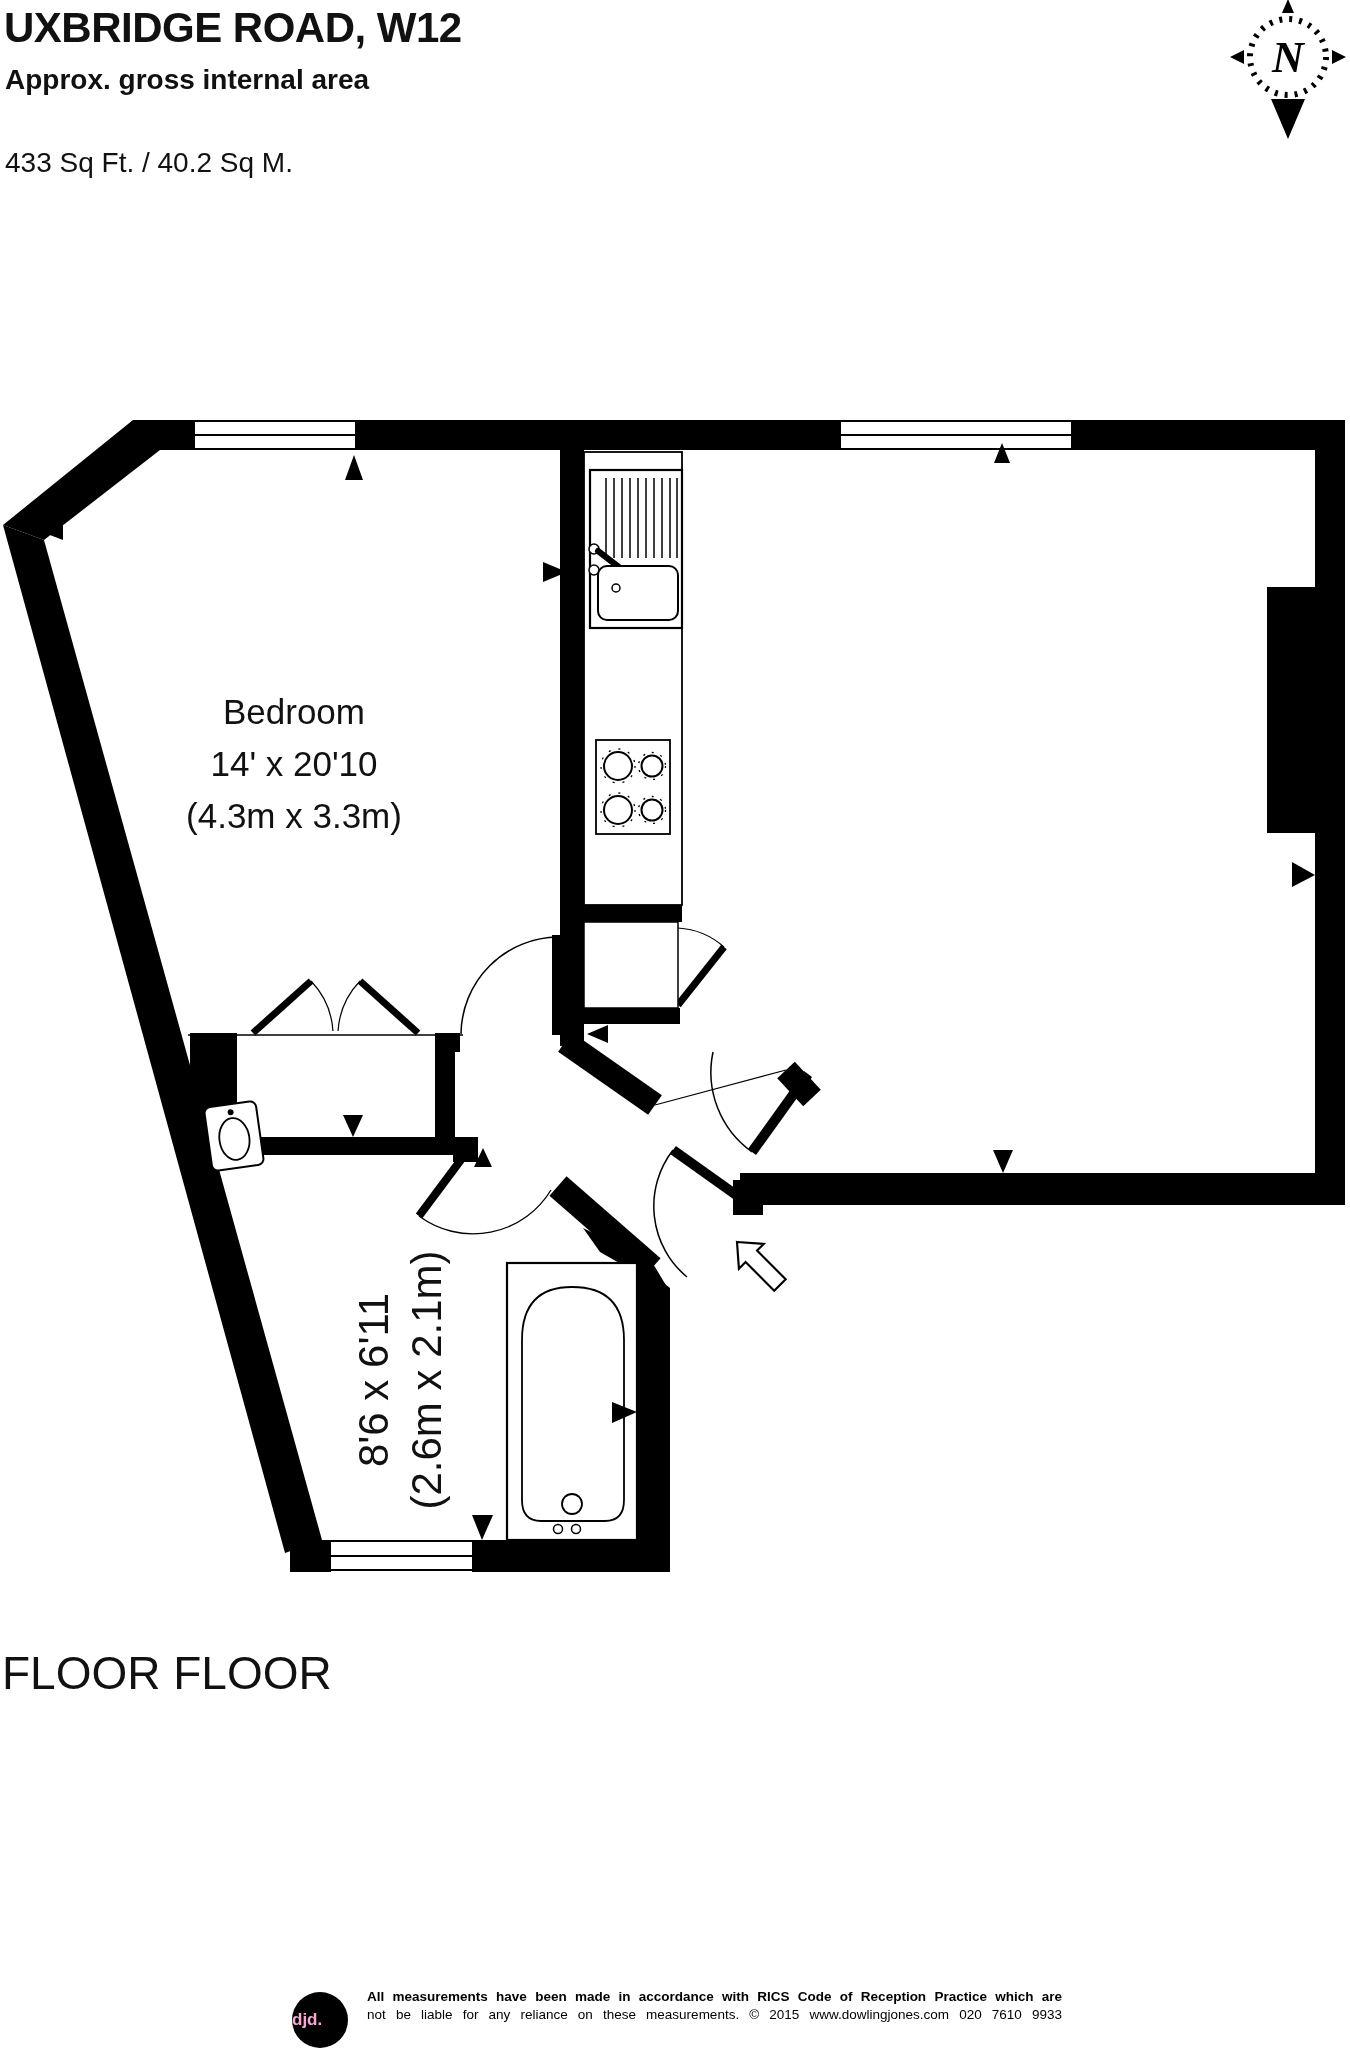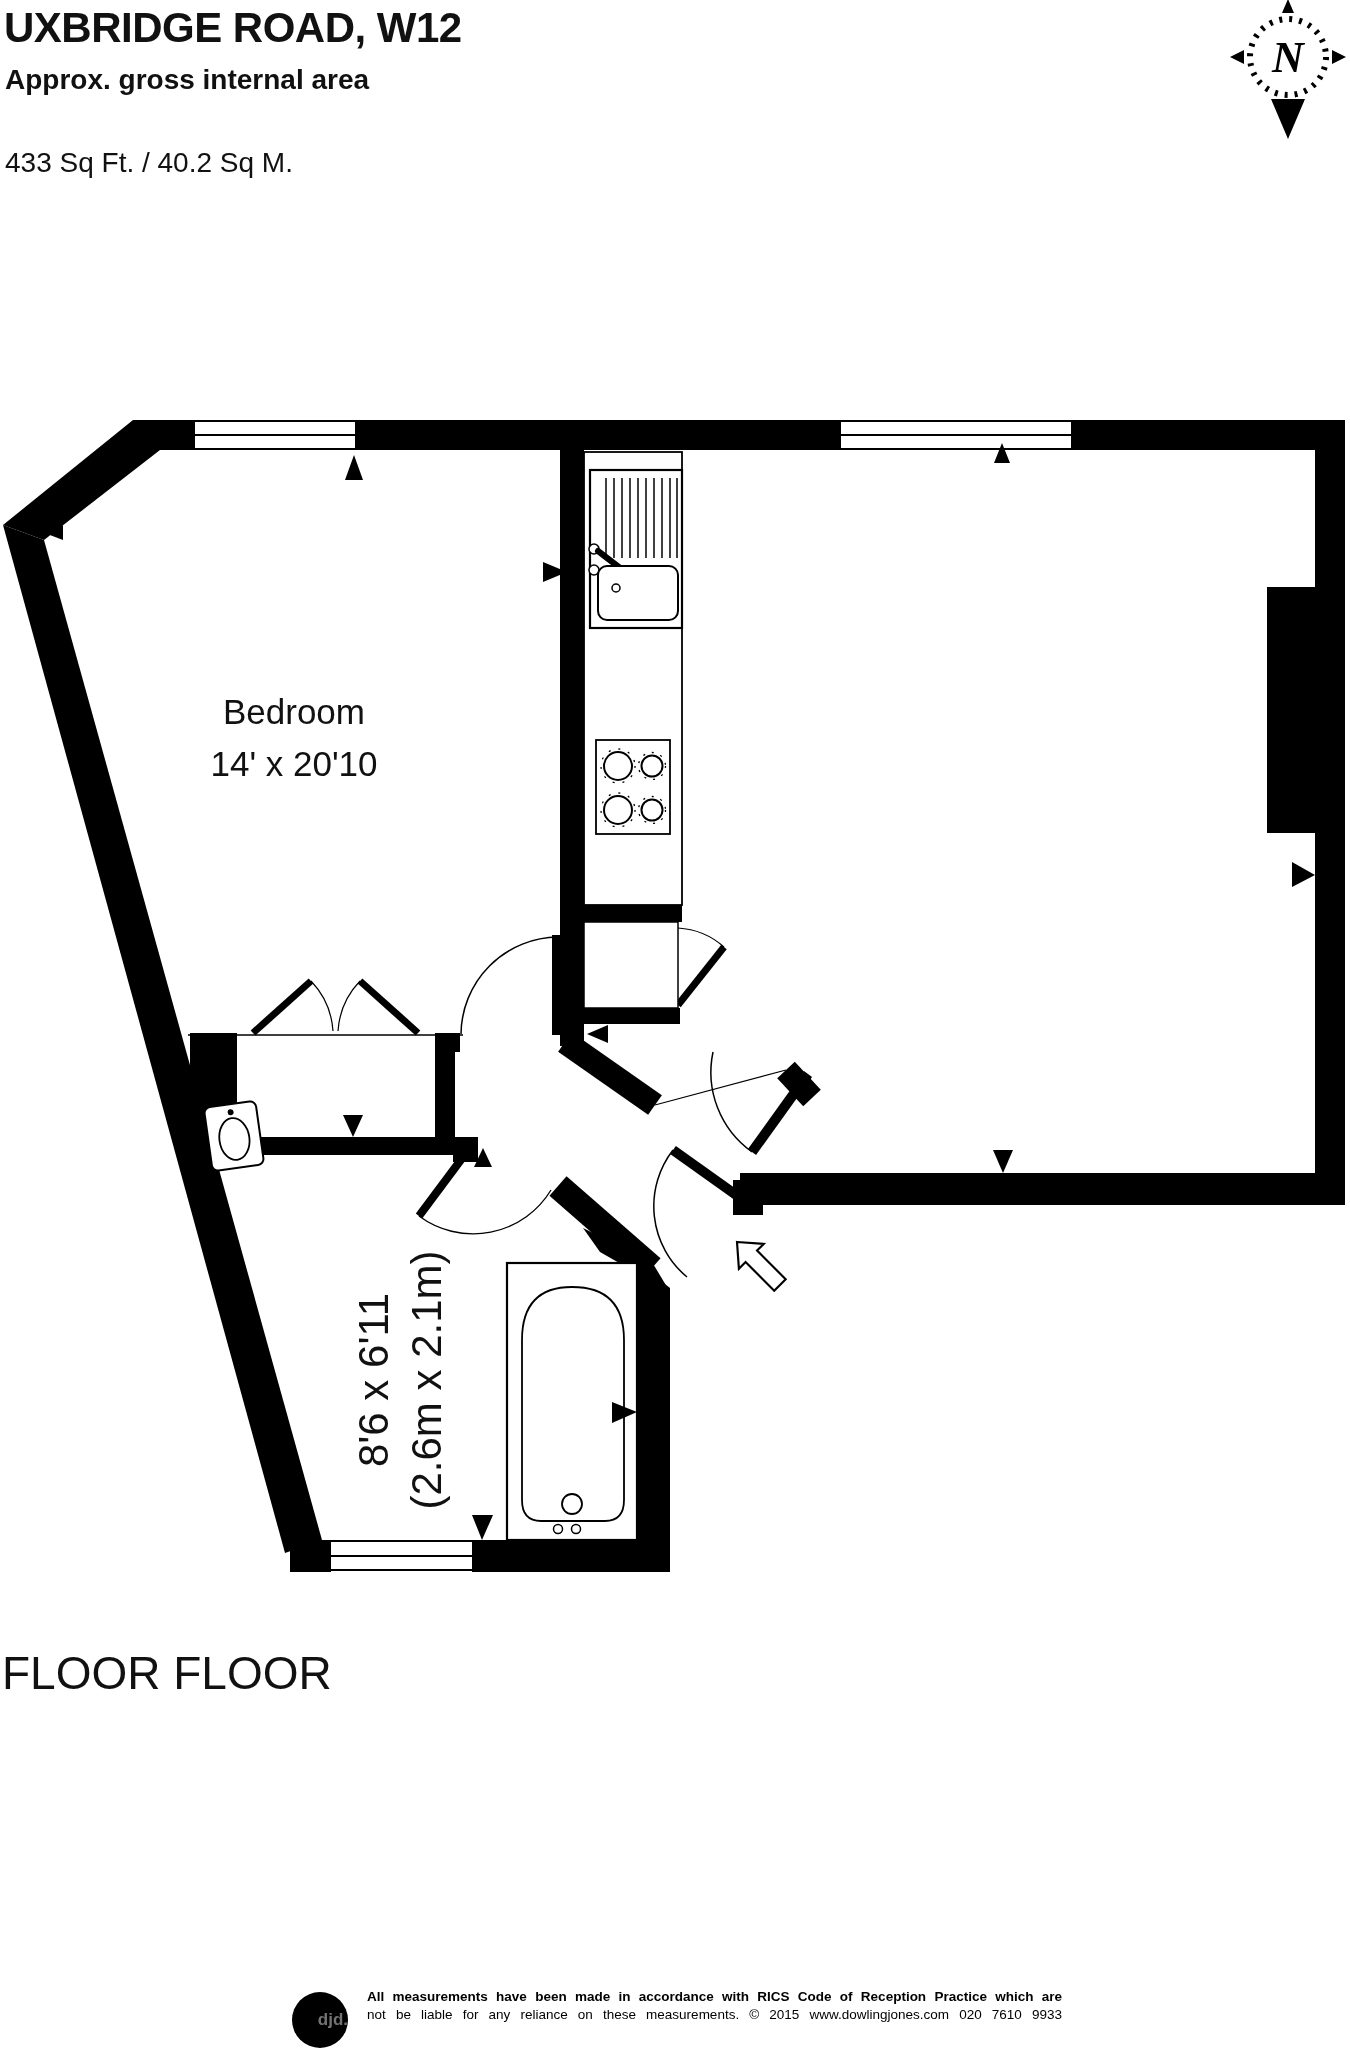--- a/index.html
+++ b/index.html
@@ -10,21 +10,21 @@
   .subtitle{left:5px;top:64px;font-size:28px;font-weight:700;}
   .areatxt{left:5px;top:102px;font-size:28px;font-weight:400;margin-top:45px;}
   .plan-svg{left:0;top:0;width:1350px;height:2048px;}
   .room-label{transform:translate(-50%,0);text-align:center;white-space:nowrap;}
   .bedroom-label{left:248px;top:686px;font-size:35px;line-height:52px;margin-left:46px;}
   .reception-label{left:940px;top:700px;font-size:40px;line-height:54px;}
   .bath-label{left:400px;top:1380px;font-size:42px;line-height:53px;
               transform:translate(-50%,-50%) rotate(-90deg);text-align:center;white-space:nowrap;}
   .floor-label{left:2px;top:1646px;font-size:46px;font-weight:400;}
   .footer-logo{left:292px;top:1992px;width:56px;height:56px;border-radius:50%;background:#000;
-               color:#737373;font-size:17px;font-weight:700;display:flex;align-items:center;justify-content:flex-end;}
+               color:#f9a8d4;font-size:17px;font-weight:700;display:flex;align-items:center;justify-content:flex-start;}
   .disclaimer{left:367px;top:1988px;width:695px;font-size:13.5px;line-height:17.5px;color:#000;}
   .disclaimer .l{text-align:justify;text-align-last:justify;}
   .disclaimer .b{font-weight:700;}
 </style>
 </head>
 <body>
 
 <div class="page">
 
   <svg class="abs plan-svg" viewBox="0 0 1350 2048" xmlns="http://www.w3.org/2000/svg">
@@ -201,20 +201,21 @@
     </g>
   </svg>
 
   <div class="abs title">UXBRIDGE ROAD, W12</div>
   <div class="abs subtitle">Approx. gross internal area</div>
   <div class="abs areatxt">433 Sq Ft. / 40.2 Sq M.</div>
 
   <div class="abs room-label bedroom-label">
     <div>Bedroom</div>
     <div>14' x 20'10</div>
+    <div>(4.3m x 3.3m)</div>
   </div>
 
 
   <div class="abs bath-label">
     <div>8'6 x 6'11</div>
     <div>(2.6m x 2.1m)</div>
   </div>
 
   <div class="abs floor-label">FLOOR FLOOR</div>
 

